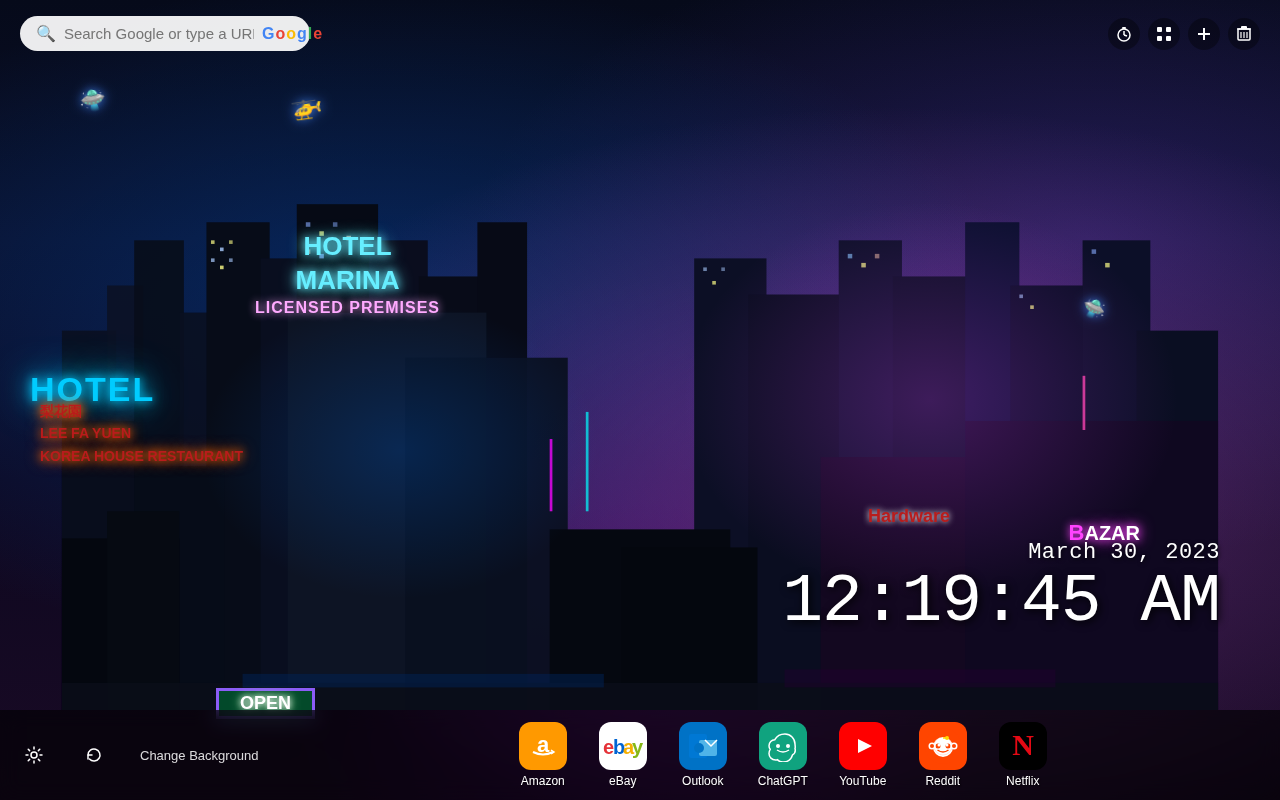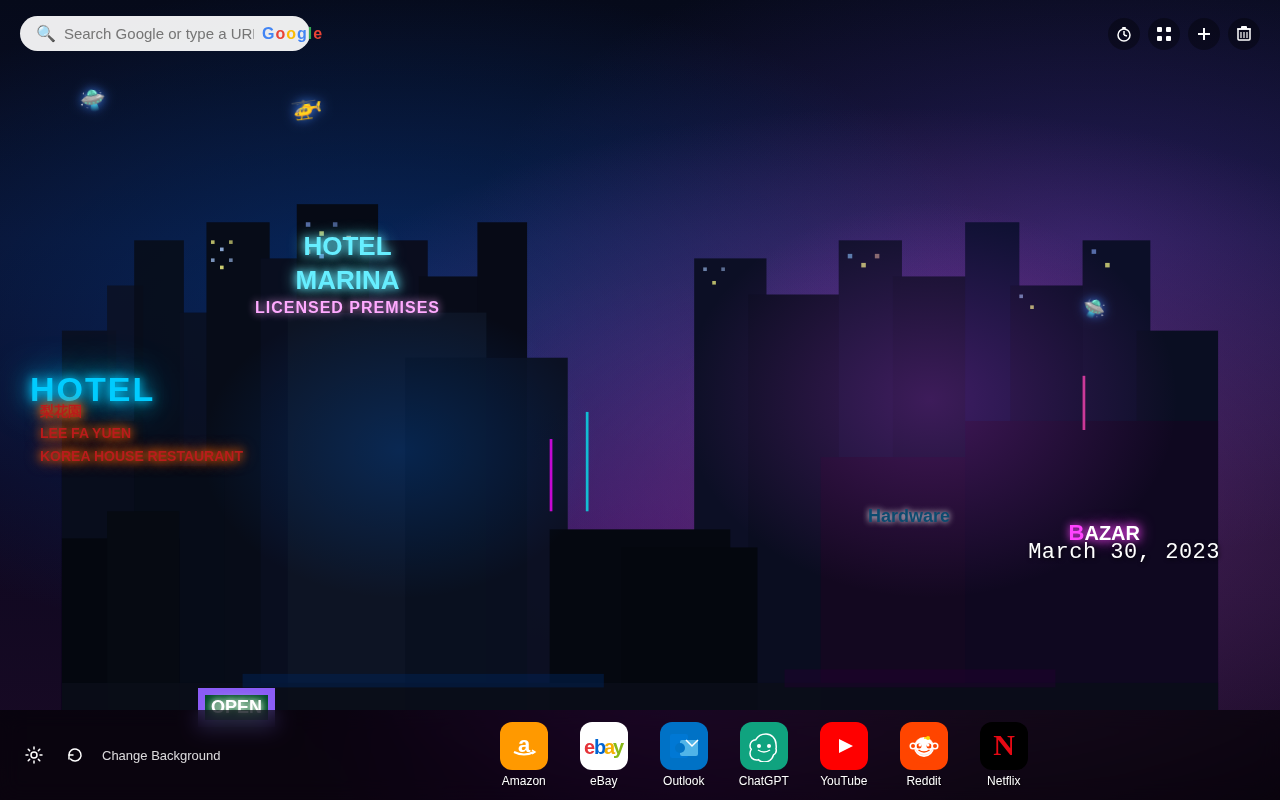--- a/index.html
+++ b/index.html
@@ -59,45 +59,45 @@
       color: #b91c1c;
       font-size: 14px;
       font-weight: bold;
       text-shadow: 0 0 8px #ff6600, 0 0 16px #ff6600;
       z-index: 5;
       line-height: 1.6;
     }
     .neon-open {
       position: absolute;
       top: 688px;
-      left: 198px;
+      left: 216px;
       color: #ffffff;
       font-size: 18px;
       font-weight: 900;
       text-shadow: 0 0 6px #fff, 0 0 12px #aaffaa;
       z-index: 5;
       background: rgba(0,100,50,0.7);
-      padding: 2px 6px;
-      border: 7px solid #8b5cf6;
+      padding: 2px 21px;
+      border: 3px solid #8b5cf6;
     }
     .neon-bazar {
       position: absolute;
       top: 520px;
       right: 140px;
       color: #ffffff;
       font-size: 20px;
       font-weight: 900;
       text-shadow: 0 0 8px #ff44ff, 0 0 16px #ff44ff;
       z-index: 5;
     }
     .neon-hardware {
       position: absolute;
       top: 506px;
       right: 330px;
-      color: #0c4a6e;
+      color: #b91c1c;
       font-size: 18px;
       font-weight: 700;
       text-shadow: 0 0 6px #ffffff;
       z-index: 5;
     }
 
     
     .toolbar {
       position: absolute;
       top: 16px;
@@ -196,21 +196,21 @@
       backdrop-filter: blur(10px);
       display: flex;
       align-items: center;
       padding: 0 20px;
       z-index: 200;
       gap: 0;
     }
     .taskbar-left {
       display: flex;
       align-items: center;
-      gap: 13px;
+      gap: 32px;
       margin-right: 47px;
     }
     .taskbar-icon-btn {
       width: 28px;
       height: 28px;
       background: none;
       border: none;
       cursor: pointer;
       display: flex;
       align-items: center;
@@ -473,20 +473,21 @@
         <line x1="4" y1="6" x2="4" y2="12" stroke="white" stroke-width="1.2"></line>
         <line x1="7" y1="6" x2="7" y2="12" stroke="white" stroke-width="1.2"></line>
         <line x1="10" y1="6" x2="10" y2="12" stroke="white" stroke-width="1.2"></line>
       </svg>
     </button>
   </div>
 </div>
 
 <div class="datetime-container">
   <div class="date-text">March 30, 2023</div>
+  <div class="time-text">12:19:45 AM</div>
 </div>
 
 <div class="taskbar">
   <div class="taskbar-left">
     <button class="taskbar-icon-btn" title="Settings">
       <svg width="18" height="18" viewBox="0 0 18 18" fill="none">
         <circle cx="9" cy="9" r="3" stroke="white" stroke-width="1.5"></circle>
         <path d="M9 1v2M9 15v2M1 9h2M15 9h2M3.22 3.22l1.41 1.41M13.37 13.37l1.41 1.41M3.22 14.78l1.41-1.41M13.37 4.63l1.41-1.41" stroke="white" stroke-width="1.5" stroke-linecap="round"></path>
       </svg>
     </button>

